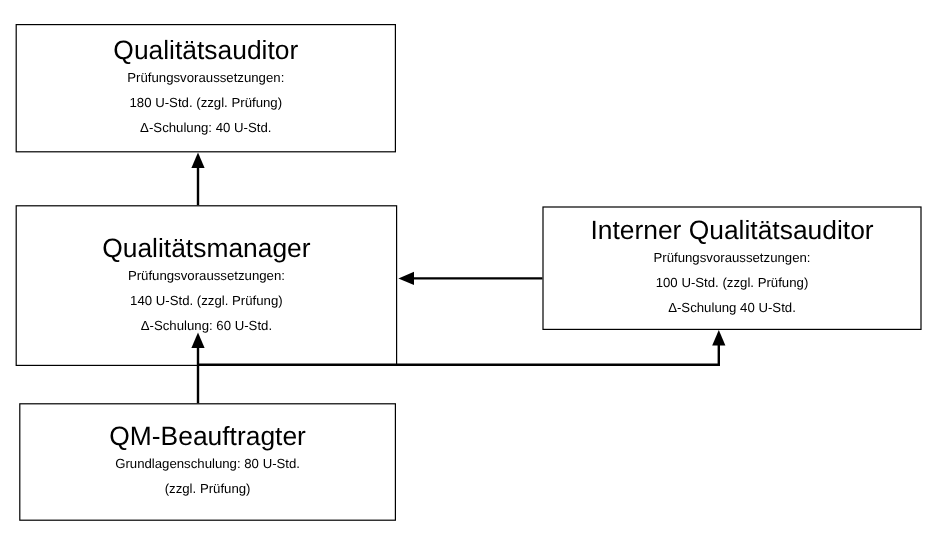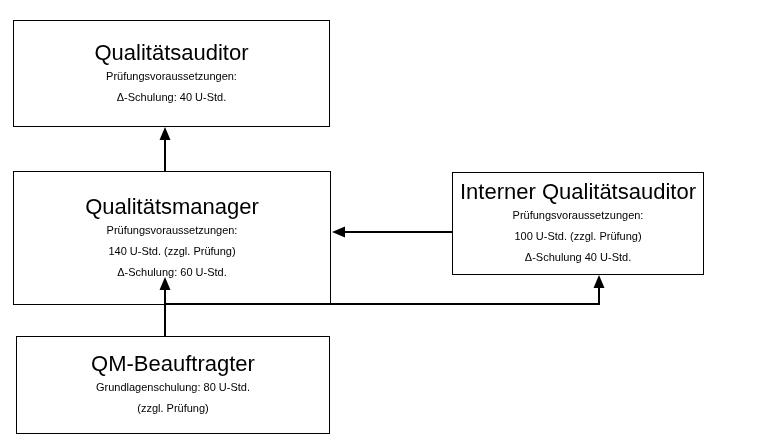--- a/index.html
+++ b/index.html
@@ -32,37 +32,38 @@
     line-height: 26px;
     white-space: nowrap;
   }
   .node-line {
     font-size: 11px;
     line-height: 21px;
     white-space: nowrap;
   }
   #node-qualitaetsauditor        { left: 13px;  top: 20px;  width: 317px; height: 107px; }
   #node-qualitaetsmanager        { left: 13px;  top: 171px; width: 318px; height: 134px; }
-  #node-interner-qualitaetsauditor { left: 452px; top: 172px; width: 252px; height: 103px; }
+  #node-interner-qualitaetsauditor { left: 452px; top: 172px; width: 316px; height: 103px; }
   #node-qm-beauftragter          { left: 16px;  top: 336px; width: 314px; height: 98px; }
   .arrow-layer {
     position: absolute;
     left: 0;
     top: 0;
     pointer-events: none;
   }
 </style>
 </head>
 <body>
 
 <div class="canvas">
 
   <div class="node" id="node-qualitaetsauditor">
     <div class="node-title">Qualitätsauditor</div>
     <div class="node-line">Prüfungsvoraussetzungen:</div>
+    <div class="node-line">180 U-Std. (zzgl. Prüfung)</div>
     <div class="node-line">Δ-Schulung: 40 U-Std.</div>
   </div>
 
   <div class="node" id="node-qualitaetsmanager">
     <div class="node-title">Qualitätsmanager</div>
     <div class="node-line">Prüfungsvoraussetzungen:</div>
     <div class="node-line">140 U-Std. (zzgl. Prüfung)</div>
     <div class="node-line">Δ-Schulung: 60 U-Std.</div>
   </div>
 

